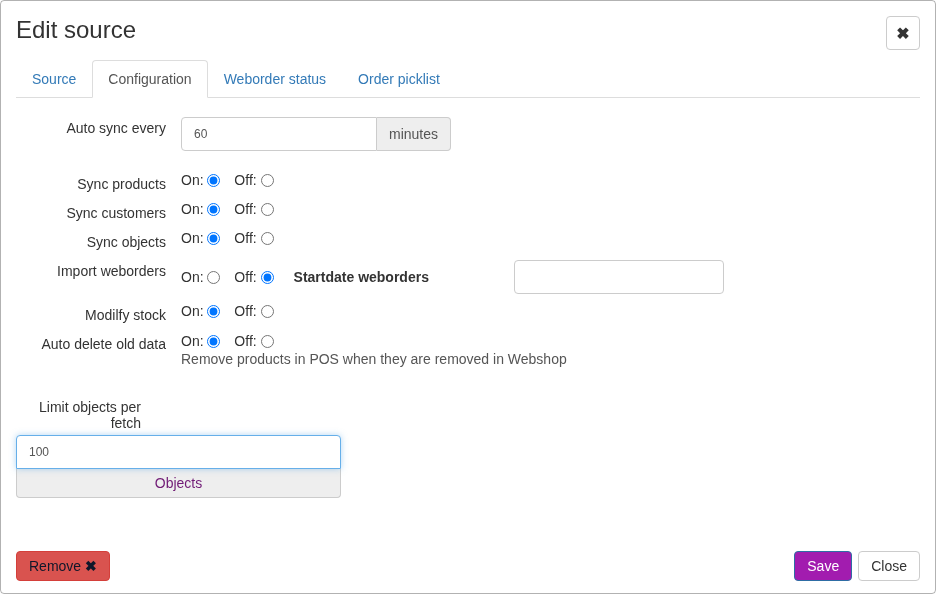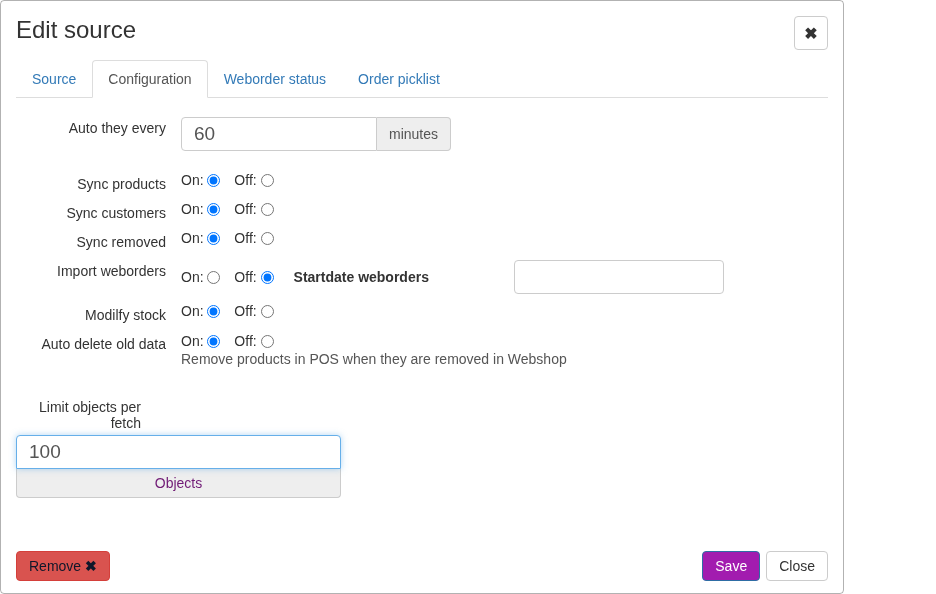--- a/index.html
+++ b/index.html
@@ -4,21 +4,21 @@
 <style>
   * { box-sizing: border-box; }
   body {
     margin: 0;
     font-family: "Helvetica Neue", Helvetica, Arial, sans-serif;
     font-size: 14px;
     color: #333;
     background: #fff;
   }
   .modal {
-    width: 844px;
+    width: 936px;
     height: 594px;
     border: 1px solid rgba(0,0,0,0.3);
     border-radius: 4px;
     position: relative;
     display: flex;
     flex-direction: column;
   }
   .modal-header {
     padding: 15px;
     position: relative;
@@ -95,21 +95,21 @@
     flex: 1;
     padding-top: 4px;
   }
   .input-group {
     display: flex;
     max-width: 270px;
   }
   .form-control {
     height: 34px;
     padding: 6px 12px;
-    font-size: 19px;
+    font-size: 12px;
     color: #555;
     background: #fff;
     border: 1px solid #ccc;
     border-radius: 4px;
     width: 100%;
     outline: none;
   }
   .input-group .form-control {
     border-top-right-radius: 0;
     border-bottom-right-radius: 0;
@@ -235,21 +235,21 @@
           <a>Weborder status</a>
         </li>
       <li>
           <a>Order picklist</a>
         </li>
     </ul>
 
     <div class="form-horizontal">
 
       <div class="form-group" style="margin-bottom:18px;">
-        <label class="control-label">Auto they every</label>
+        <label class="control-label">Auto sync every</label>
         <div class="control-content">
           <div class="input-group">
             <input type="text" class="form-control" value="60" style="">
             <span class="input-group-addon">minutes</span>
           </div>
         </div>
       </div>
 
       <div class="form-group">
         <label class="control-label">Sync products</label>
@@ -261,21 +261,21 @@
 
       <div class="form-group">
         <label class="control-label">Sync customers</label>
         <div class="control-content radio-line">
           <label><span>On:</span> <input type="radio" name="sc" checked="" style=""></label>
           <label><span>Off:</span> <input type="radio" name="sc" style=""></label>
         </div>
       </div>
 
       <div class="form-group">
-        <label class="control-label">Sync removed</label>
+        <label class="control-label">Sync objects</label>
         <div class="control-content radio-line">
           <label><span>On:</span> <input type="radio" name="so" checked="" style=""></label>
           <label><span>Off:</span> <input type="radio" name="so" style=""></label>
         </div>
       </div>
 
       <div class="form-group">
         <label class="control-label">Import weborders</label>
         <div class="control-content inline-extra">
           <div class="radio-line" style="padding-top:0;">

